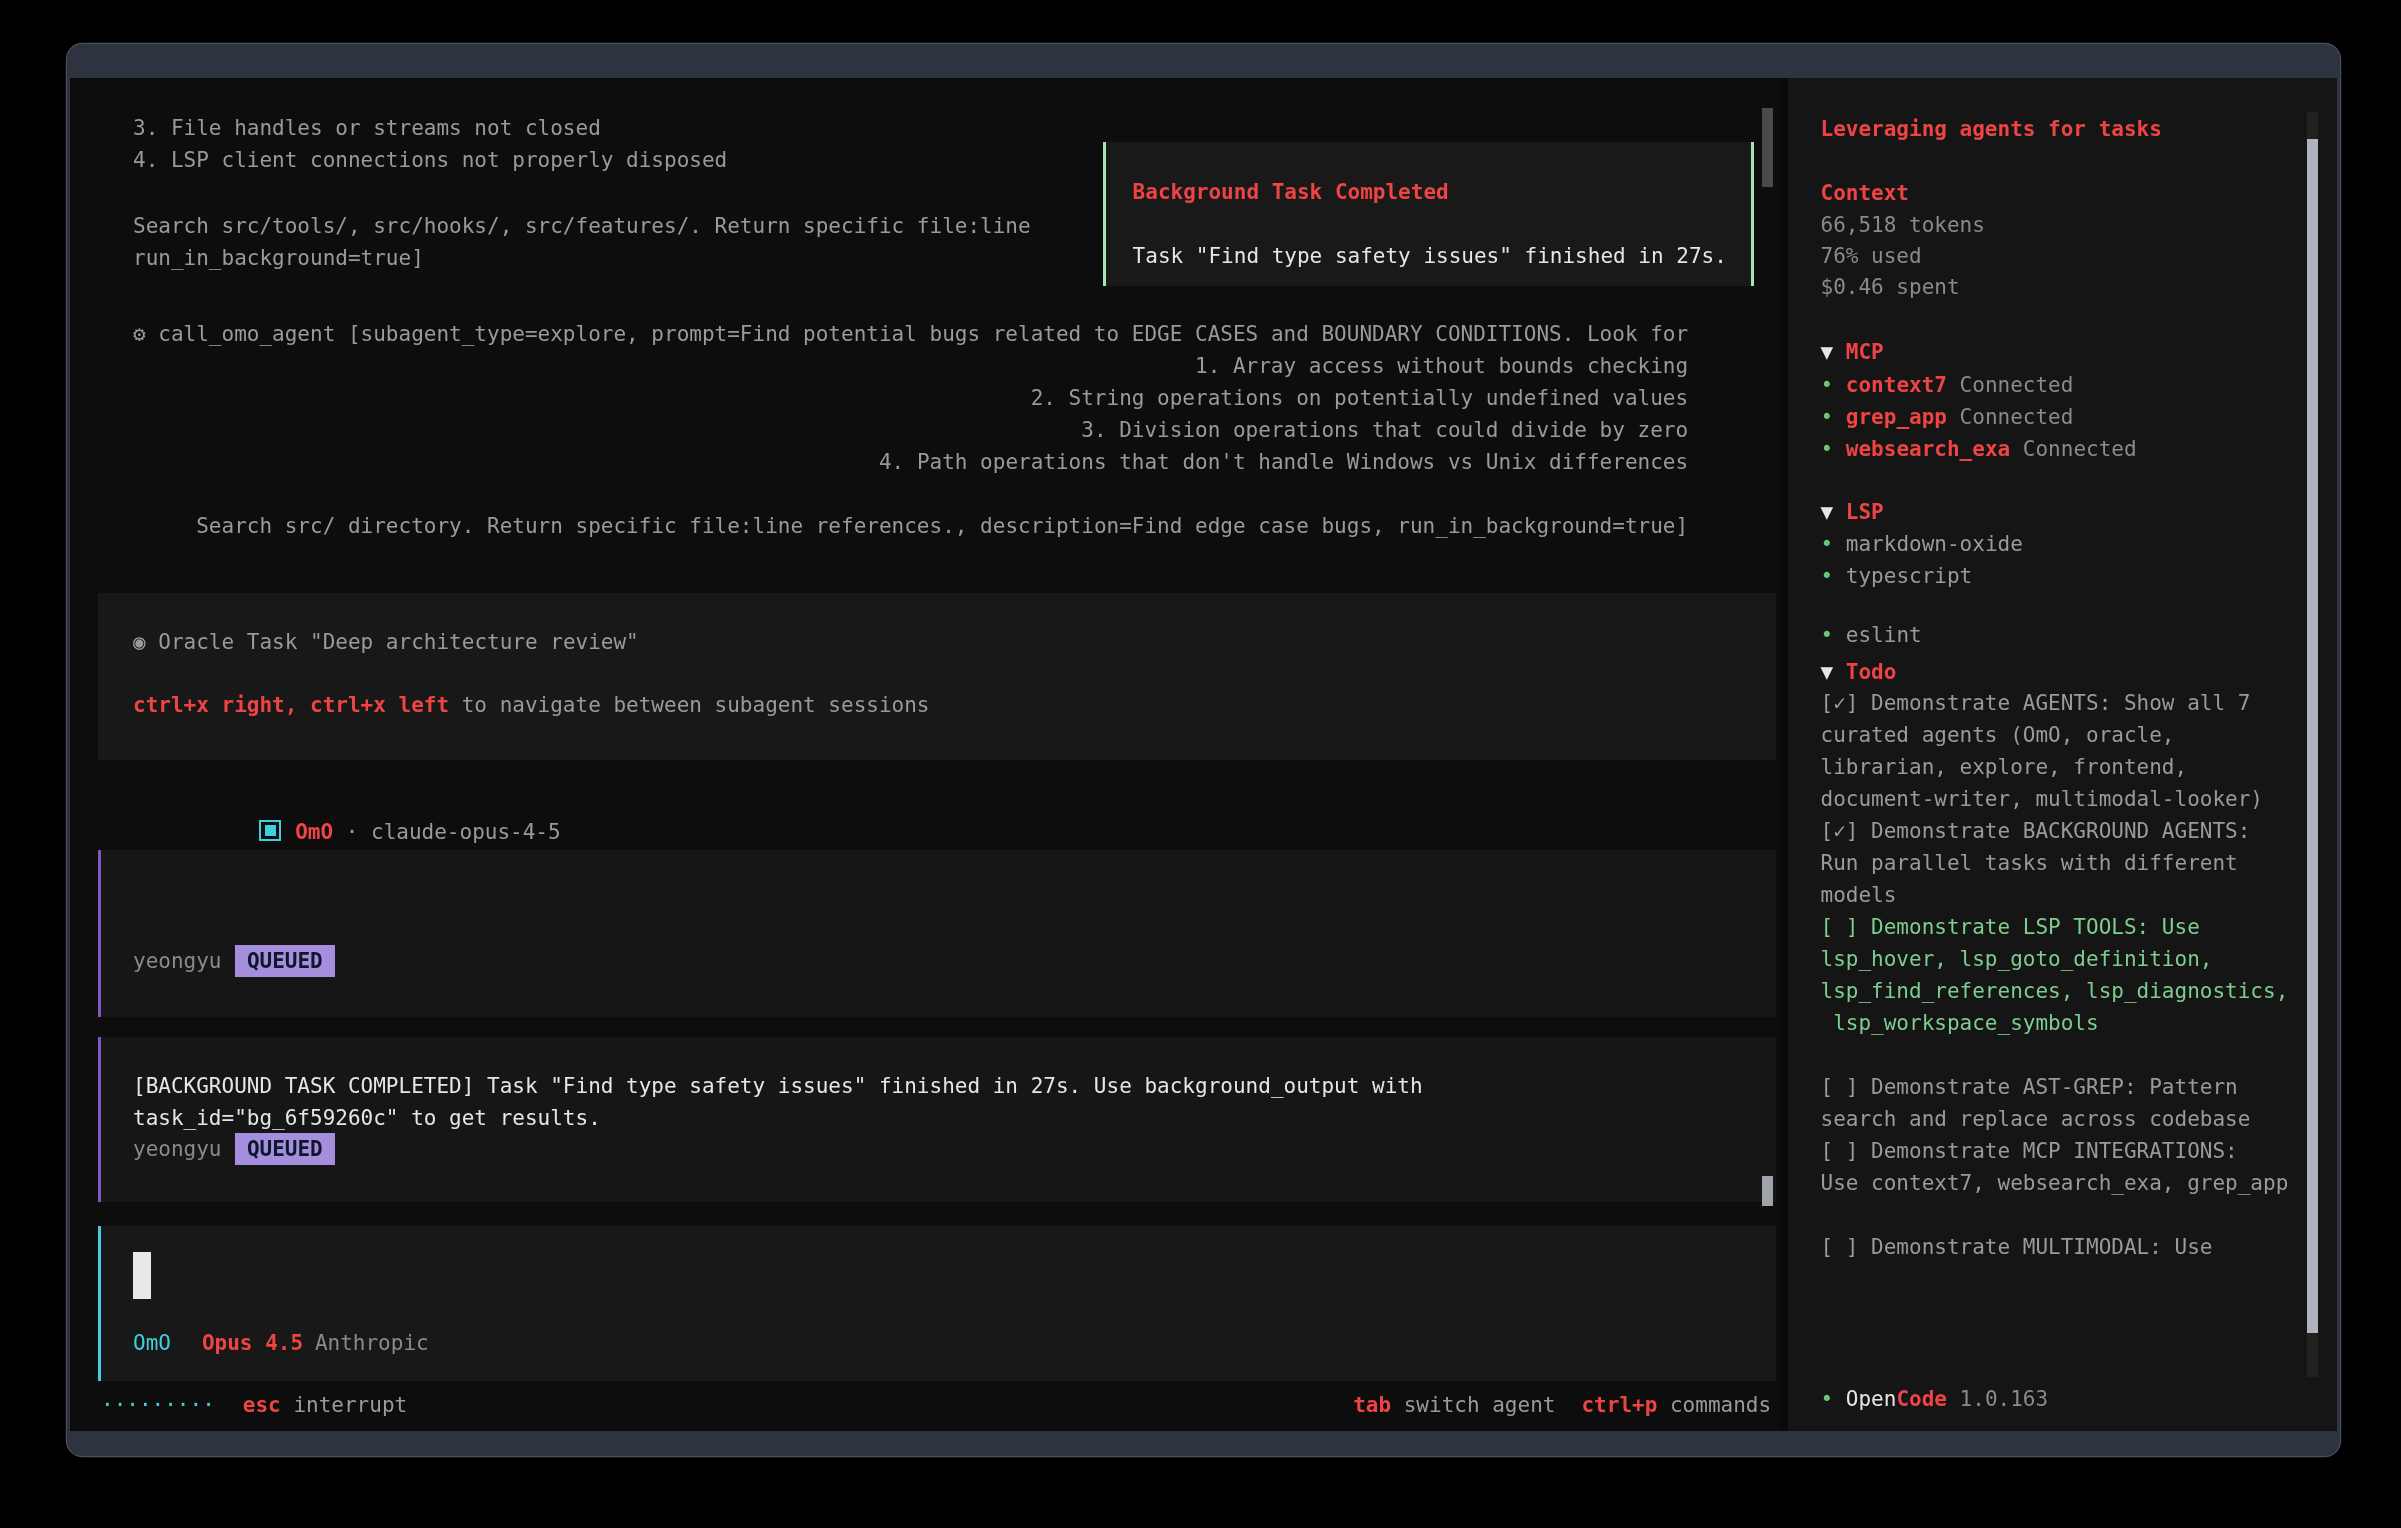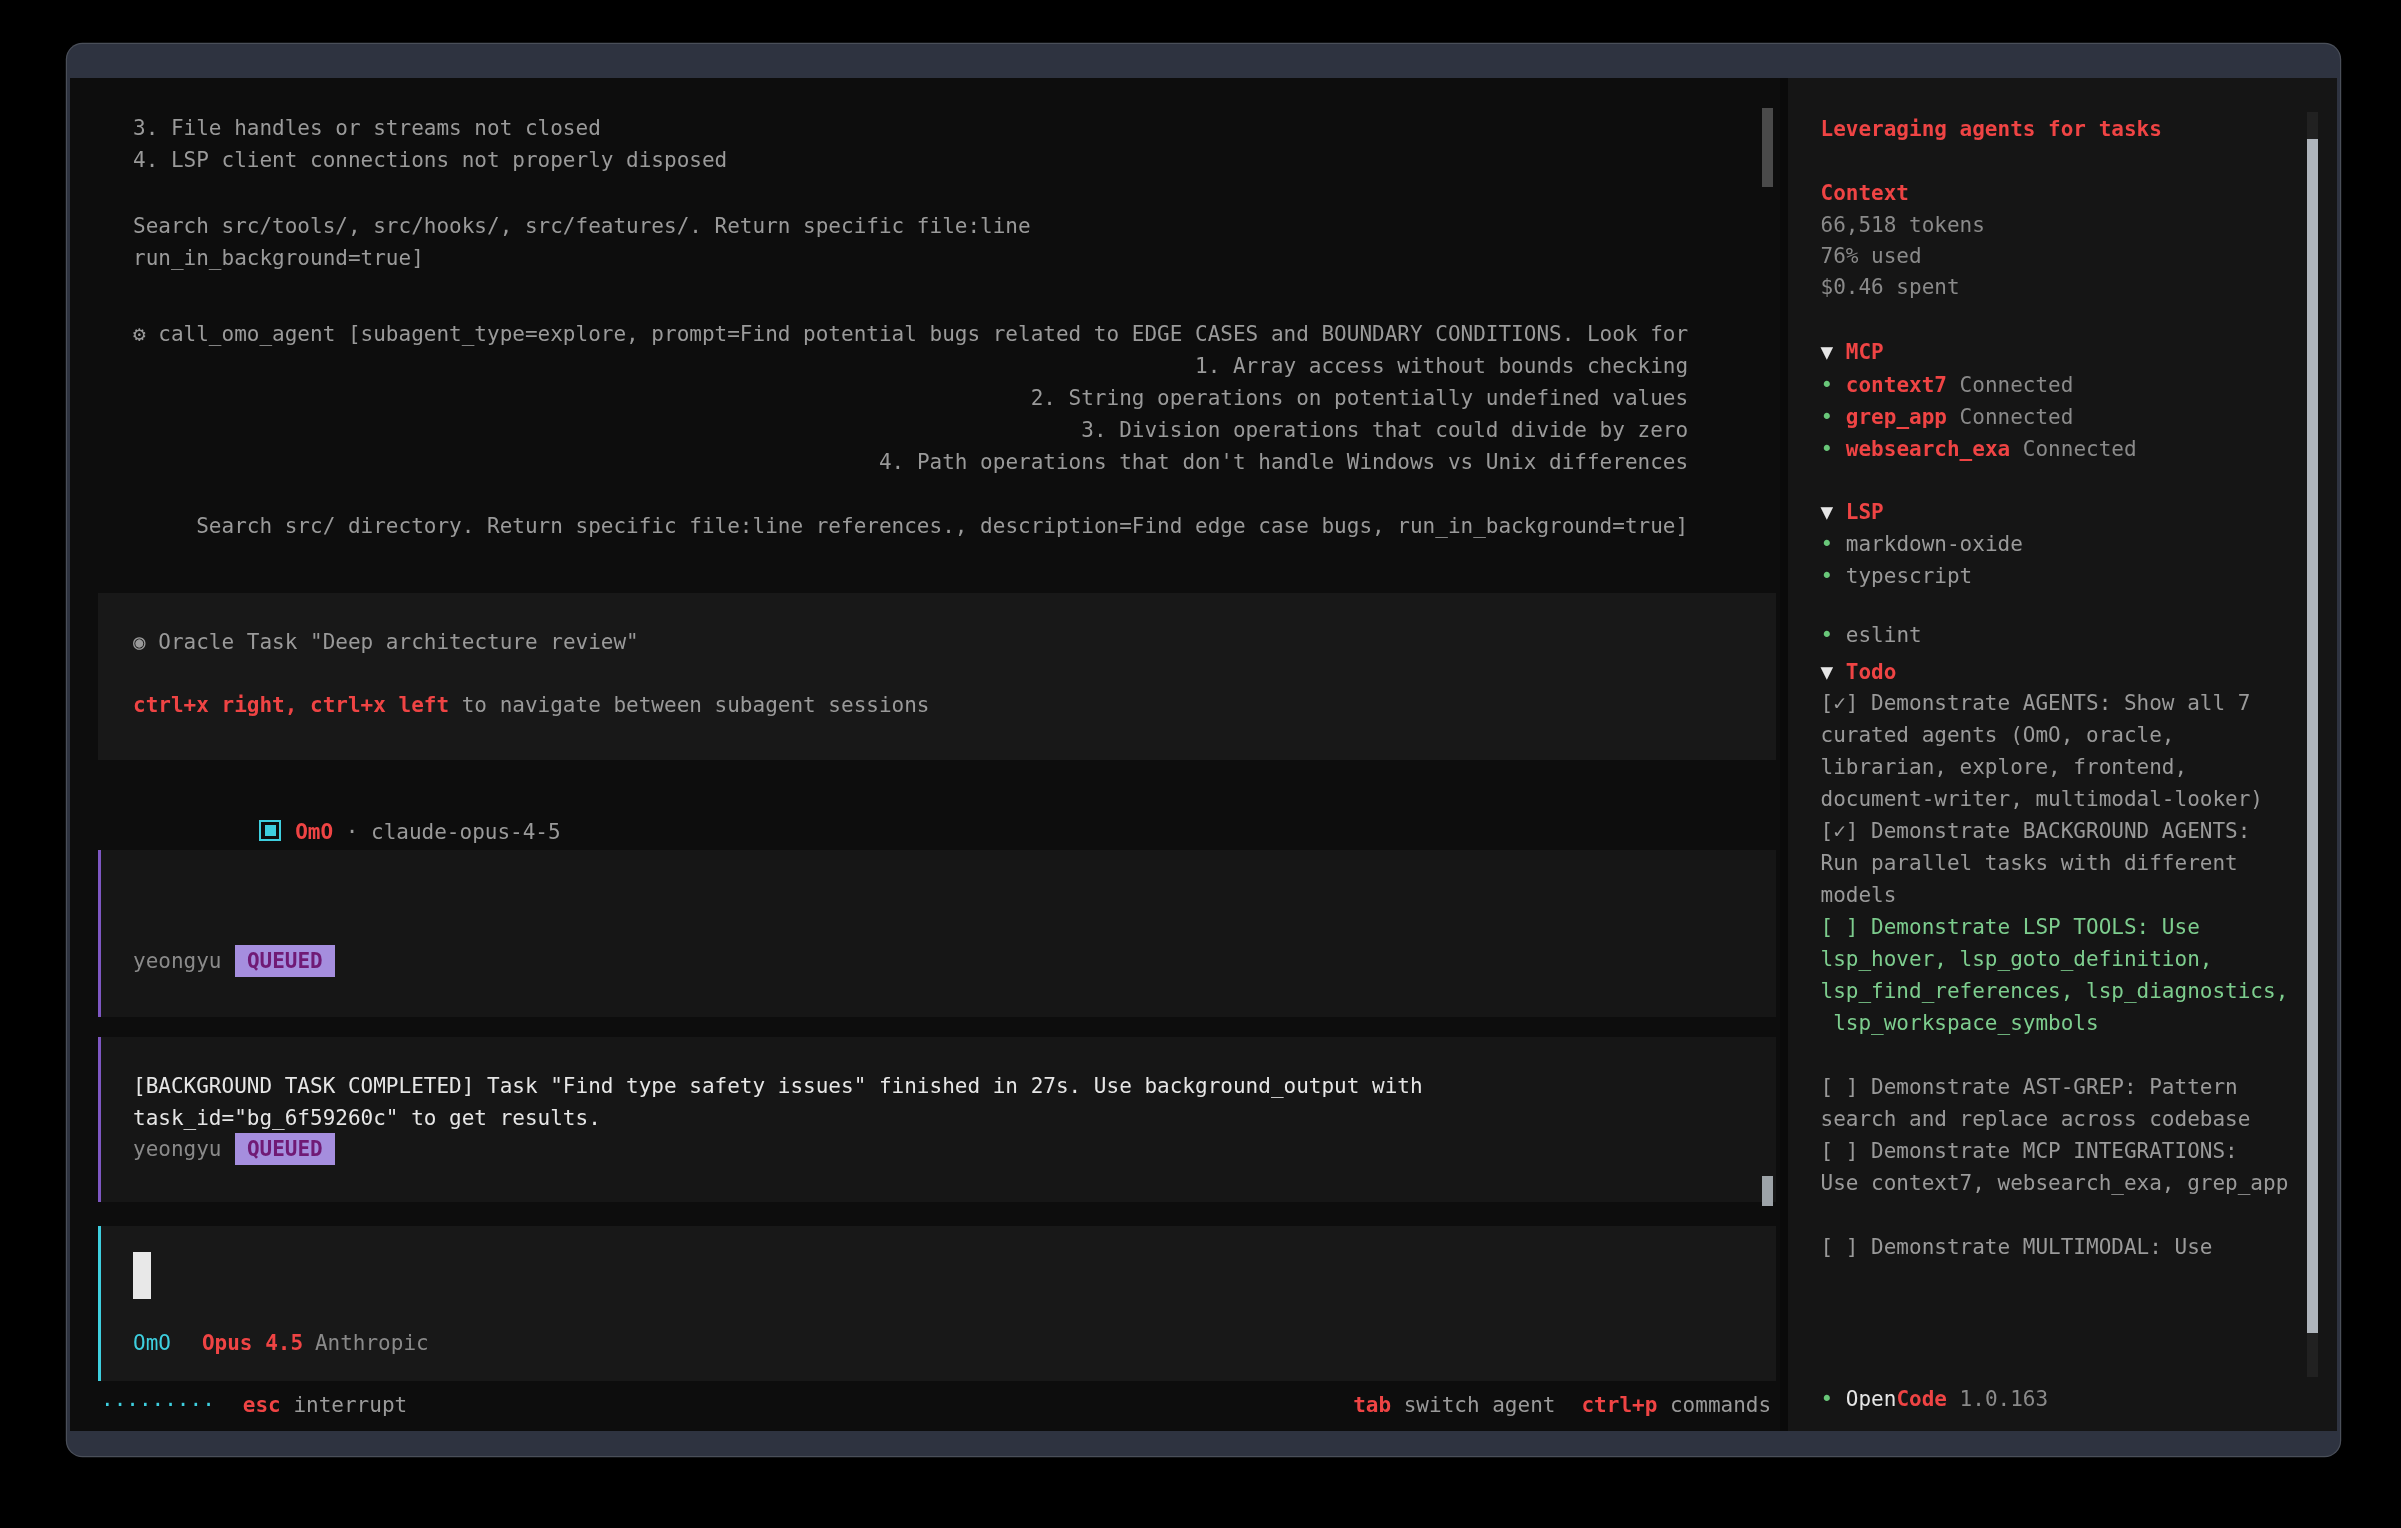--- a/index.html
+++ b/index.html
@@ -19,21 +19,21 @@
   .main{position:relative;flex:1;overflow:hidden;}
   .sidebar{position:relative;width:549px;background:#151515;border-left:8.3px solid #0a0a0a;overflow:hidden;}
   .abs{position:absolute;white-space:pre;}
   .g{color:#9a9a9a;} .w{color:#e6e6e6;} .wb{color:#ef4444;font-weight:bold;}
   .dim{color:#8a8a8a;} .grn{color:#7dcd8e;} .cyan{color:#3ecfdf;}
   .bullet{color:#69c779;}
   .panel{position:absolute;background:#181818;}
   .notif{position:absolute;background:#191919;border-left:3px solid #a5e5b4;border-right:3px solid #a5e5b4;}
   .blk{position:absolute;background:#161616;border-left:3.5px solid #7e57c2;}
   .inputbox{position:absolute;background:#181818;border-left:3.5px solid #3ecfdf;}
-  .badge{display:inline-block;background:#a58ede;color:#701a75;font-weight:bold;padding:0 12.4px;margin-left:13px;}
+  .badge{display:inline-block;background:#a58ede;color:#0f172a;font-weight:bold;padding:0 12.4px;margin-left:13px;}
   .omoicon{display:inline-block;width:17.7px;height:17.7px;border:2.4px solid #3ecfdf;vertical-align:-2.4px;
            margin-right:14px;position:relative;}
   .omoicon::after{content:"";position:absolute;left:3.5px;top:3.5px;width:10.6px;height:10.6px;background:#3ecfdf;}
   .cursorblk{position:absolute;width:17.7px;height:47px;background:#e8e8e8;}
   .sbtrack{position:absolute;width:11.2px;background:#212121;}
   .sbthumb{position:absolute;width:11.2px;}
   .folder{width:23.6px;height:19px;position:relative;display:inline-block;}
   .folder .back{position:absolute;left:0;top:0;width:10.6px;height:4.7px;background:#4aa3e8;border-radius:1.8px 1.8px 0 0;}
   .folder .body{position:absolute;left:0;top:2.4px;width:23.6px;height:16.5px;background:#64b5f6;border-radius:1.8px;}
 </style>
@@ -53,20 +53,24 @@
         <div class="abs g" style="left:63px;top:132px;">Search src/tools/, src/hooks/, src/features/. Return specific file:line
 run_in_background=true]</div>
         <div class="abs g" style="left:63px;top:240px;text-align:right;">⚙ call_omo_agent [subagent_type=explore, prompt=Find potential bugs related to EDGE CASES and BOUNDARY CONDITIONS. Look for
 1. Array access without bounds checking
 2. String operations on potentially undefined values
 3. Division operations that could divide by zero
 4. Path operations that don't handle Windows vs Unix differences
 
 Search src/ directory. Return specific file:line references., description=Find edge case bugs, run_in_background=true]</div>
 
+        <div class="notif" style="left:1033px;top:64px;width:645px;height:144px;">
+          <div class="abs wb" style="left:26.6px;top:34px;">Background Task Completed</div>
+          <div class="abs w" style="left:26.6px;top:98px;">Task "Find type safety issues" finished in 27s.</div>
+        </div>
 
         <div class="panel" style="left:28px;top:515px;width:1678px;height:167px;">
           <div class="abs g" style="left:35px;top:32.5px;"><span>◉</span><span> Oracle Task "Deep architecture review"</span></div>
           <div class="abs" style="left:35px;top:96px;"><span class="wb">ctrl+x right, ctrl+x left</span><span class="g"> to navigate between subagent sessions</span></div>
         </div>
 
         <div class="abs" style="left:63px;top:706px;">
           <span class="omoicon"></span><span class="wb">OmO</span><span class="g"> · claude-opus-4-5</span>
         </div>
 

